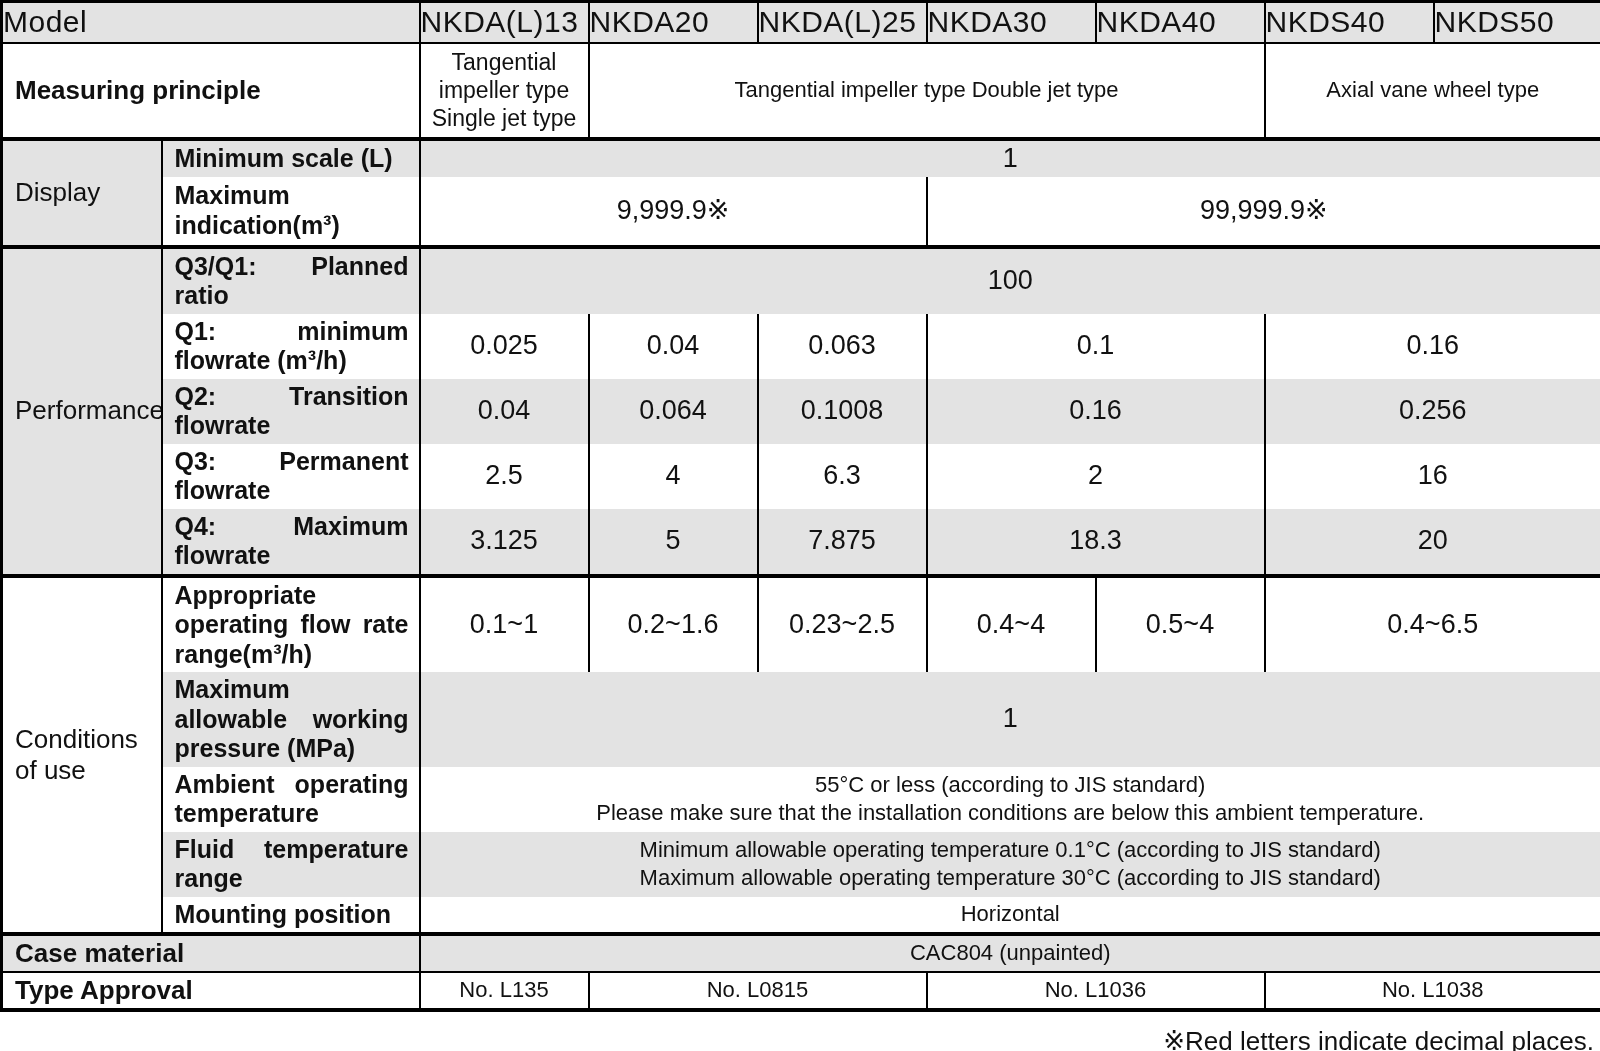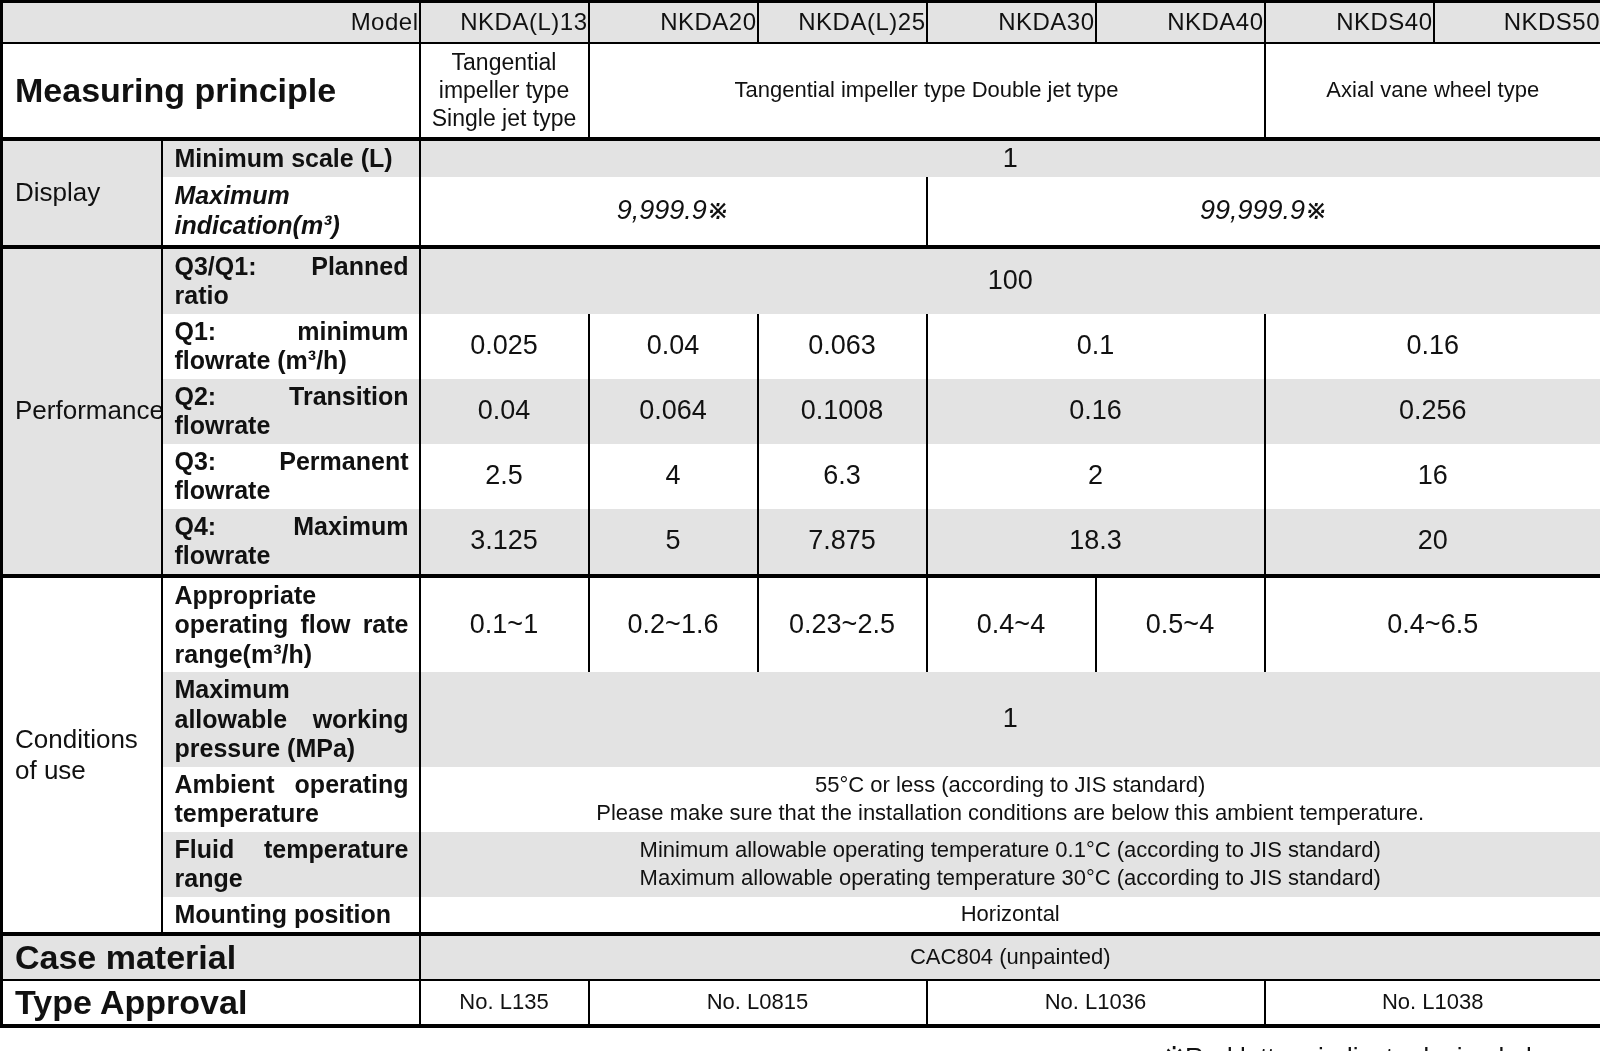--- a/index.html
+++ b/index.html
@@ -10,32 +10,32 @@
   td{padding:0;vertical-align:middle;overflow:hidden;}
   
   .g{background:#e3e3e3;}
   .w{background:#ffffff;}
   
   .vl{border-left:2px solid #000;}
   
   tr.bt2 > td{border-top:2px solid #000;}
   tr.bt4 > td{border-top:4px solid #000;}
   
-  .hcell{font-size:24px;font-weight:400;text-align:right;letter-spacing:0.5px;margin-top:24px;}
+  .hcell{font-size:30px;font-weight:400;text-align:left;letter-spacing:0.5px;margin-top:24px;}
   .slabel{font-size:26px;font-weight:400;text-align:left;padding:2px 6px 2px 12px;line-height:1.2;margin-top:42px;}
   .plabel{font-size:25px;font-weight:700;text-align:justify;padding:3px 10px 3px 12px;line-height:1.18;margin-left:22px;}
-  .rowlabel{font-size:34px;font-weight:700;text-align:left;padding:2px 6px 2px 12px;}
+  .rowlabel{font-size:26px;font-weight:700;text-align:left;padding:2px 6px 2px 12px;}
   .val{font-size:27px;font-weight:400;text-align:center;line-height:1.25;}
   .val-sm{font-size:23px;font-weight:400;text-align:center;line-height:1.22;padding:2px 2px;}
   .val2{font-size:22px;font-weight:400;text-align:center;line-height:1.28;}
   
   tr.r-hdr{height:41px;}
   tr.r-meas{height:96px;}
   tr.r-minscale{height:38px;}
-  tr.r-maxind{height:70px;font-style:italic;}
+  tr.r-maxind{height:70px;}
   tr.r-ratio{height:64px;}
   tr.r-q1{height:64px;}
   tr.r-q2{height:64px;}
   tr.r-q3{height:65px;}
   tr.r-q4{height:63px;}
   tr.r-approp{height:92px;}
   tr.r-press{height:92px;}
   tr.r-ambient{height:64px;}
   tr.r-fluid{height:64px;}
   tr.r-mount{height:36px;}

